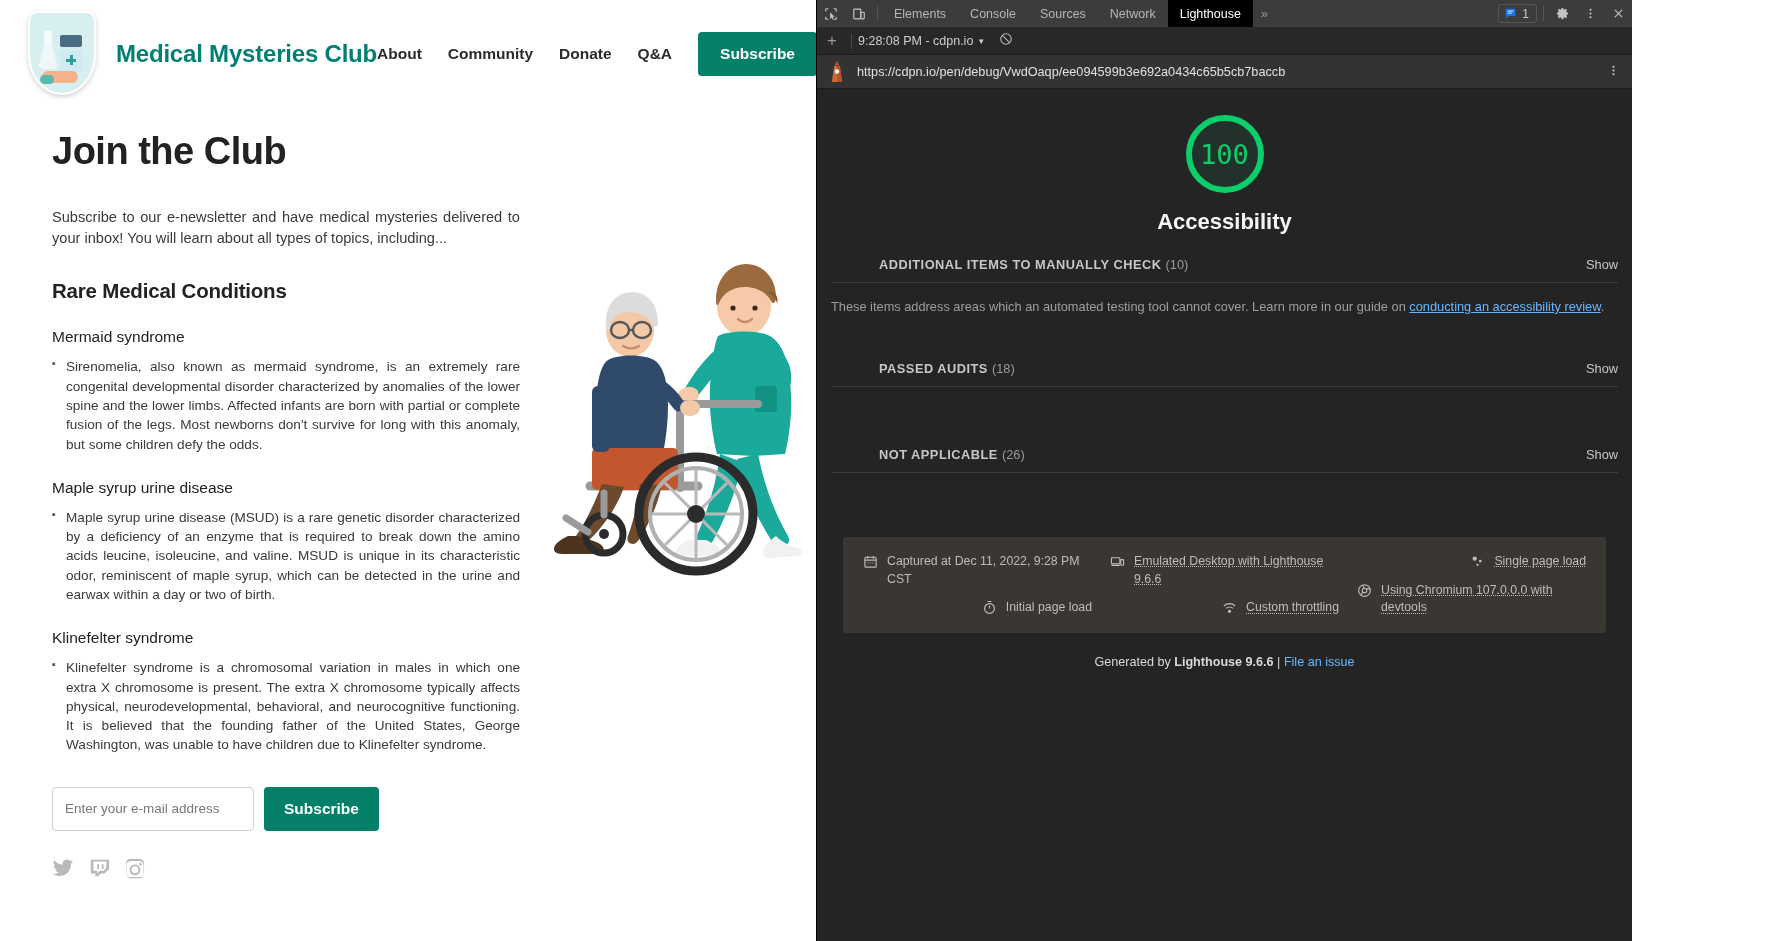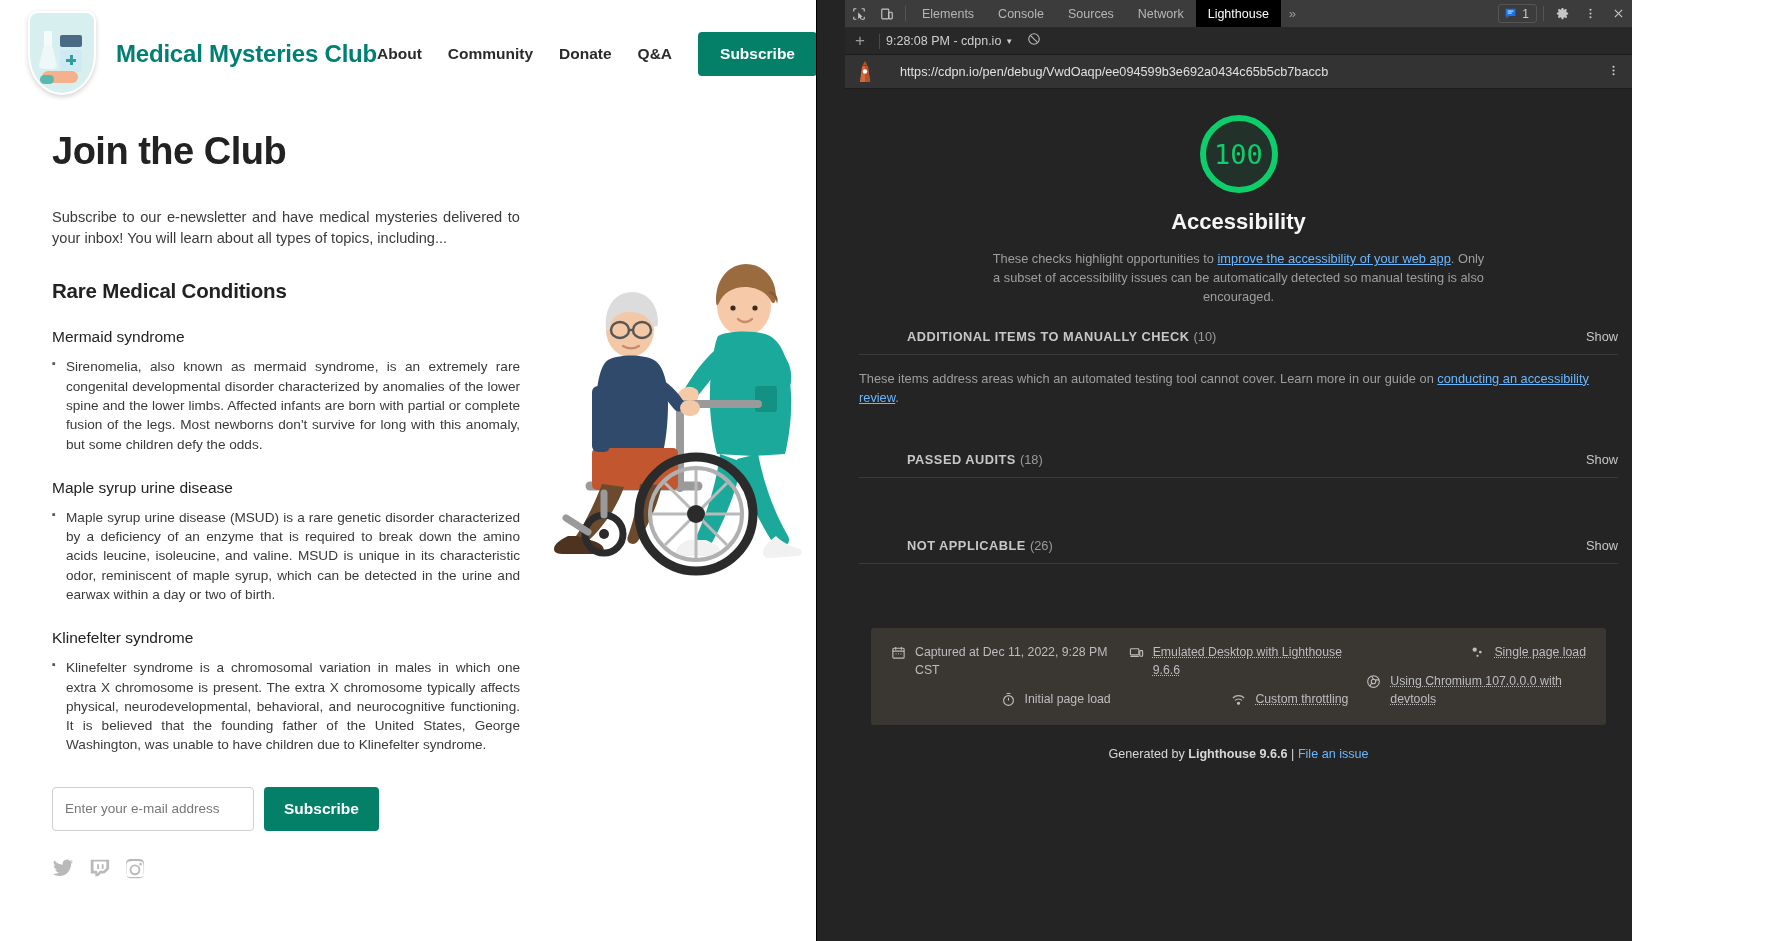--- a/index.html
+++ b/index.html
@@ -111,21 +111,20 @@
 
   
   .illus { position: absolute; left: 10px; top: 110px; }
 
   
   .devtools {
     width: 816px; height: 941px; background: #242424;
     display: flex; flex-direction: column;
     font-family: "Liberation Sans", sans-serif;
     border-left: 1px solid #000;
-    padding-left: 28px;
   }
   .dt-tabbar {
     height: 28px; background: #3c3c3c; display: flex; align-items: stretch;
     flex: 0 0 28px; border-bottom: 1px solid #2a2a2a;
   }
   .dt-iconbtn {
     width: 28px; display: flex; align-items: center; justify-content: center;
     cursor: pointer;
   }
   .dt-sep { width: 1px; background: #555; margin: 6px 4px; }
@@ -154,21 +153,21 @@
   .vline { width:1px; height:15px; background:#4a4a4a; margin:0 6px; }
   .run-select {
     display:flex; align-items:center; gap:4px; color:#cfcfcf; font-size:12.5px;
     cursor: pointer;
   }
   .caret { font-size: 8px; color:#cfcfcf; }
   .clear-ico { margin-left: 14px; cursor:pointer; }
 
   .dt-urlbar {
     height: 34px; background: #333; display: flex; align-items: center;
-    flex: 0 0 34px; padding: 0 8px 0 12px; gap: 27px;
+    flex: 0 0 34px; padding: 0 8px 0 12px; gap: 12px;
     border-bottom: 1px solid #1d1d1d;
   }
   .lh-logo { width: 16px; height: 22px; flex: 0 0 16px; }
   .url-text {
     color: #e0e0e0; font-size: 12.7px; white-space: nowrap;
     overflow: hidden; text-overflow: ellipsis; flex: 1;
   }
   .kebab { color:#cfcfcf; font-size:15px; cursor:pointer; padding: 0 4px; letter-spacing:0; line-height:1;}
 
   .report {
@@ -438,23 +437,20 @@
       </div>
     </div>
 
     <div class="report">
 
       <div class="gauge-wrap">
         <div class="gauge">
           <span class="gauge-num">100</span>
         </div>
         <div class="gauge-title">Accessibility</div>
-        <div class="gauge-desc">
-          <span>These checks highlight opportunities to </span><a href="#">improve the accessibility of your web app</a><span>. Only a subset of accessibility issues can be automatically detected so manual testing is also encouraged.</span>
-        </div>
       </div>
 
       <div class="section">
         <div class="section-head">
           <div class="section-title">
             <span>ADDITIONAL ITEMS TO MANUALLY CHECK</span>
             <span class="count">(10)</span>
           </div>
           <div class="show-link">Show</div>
         </div>

